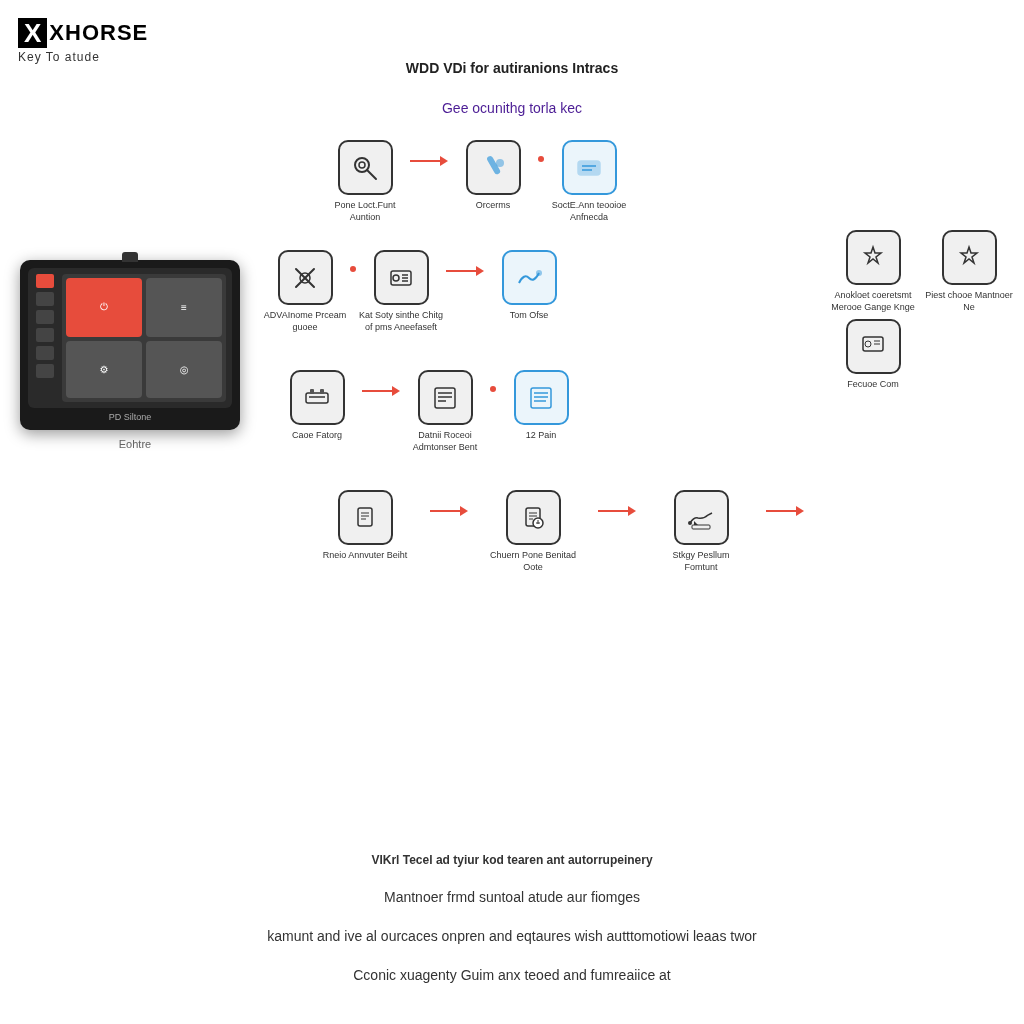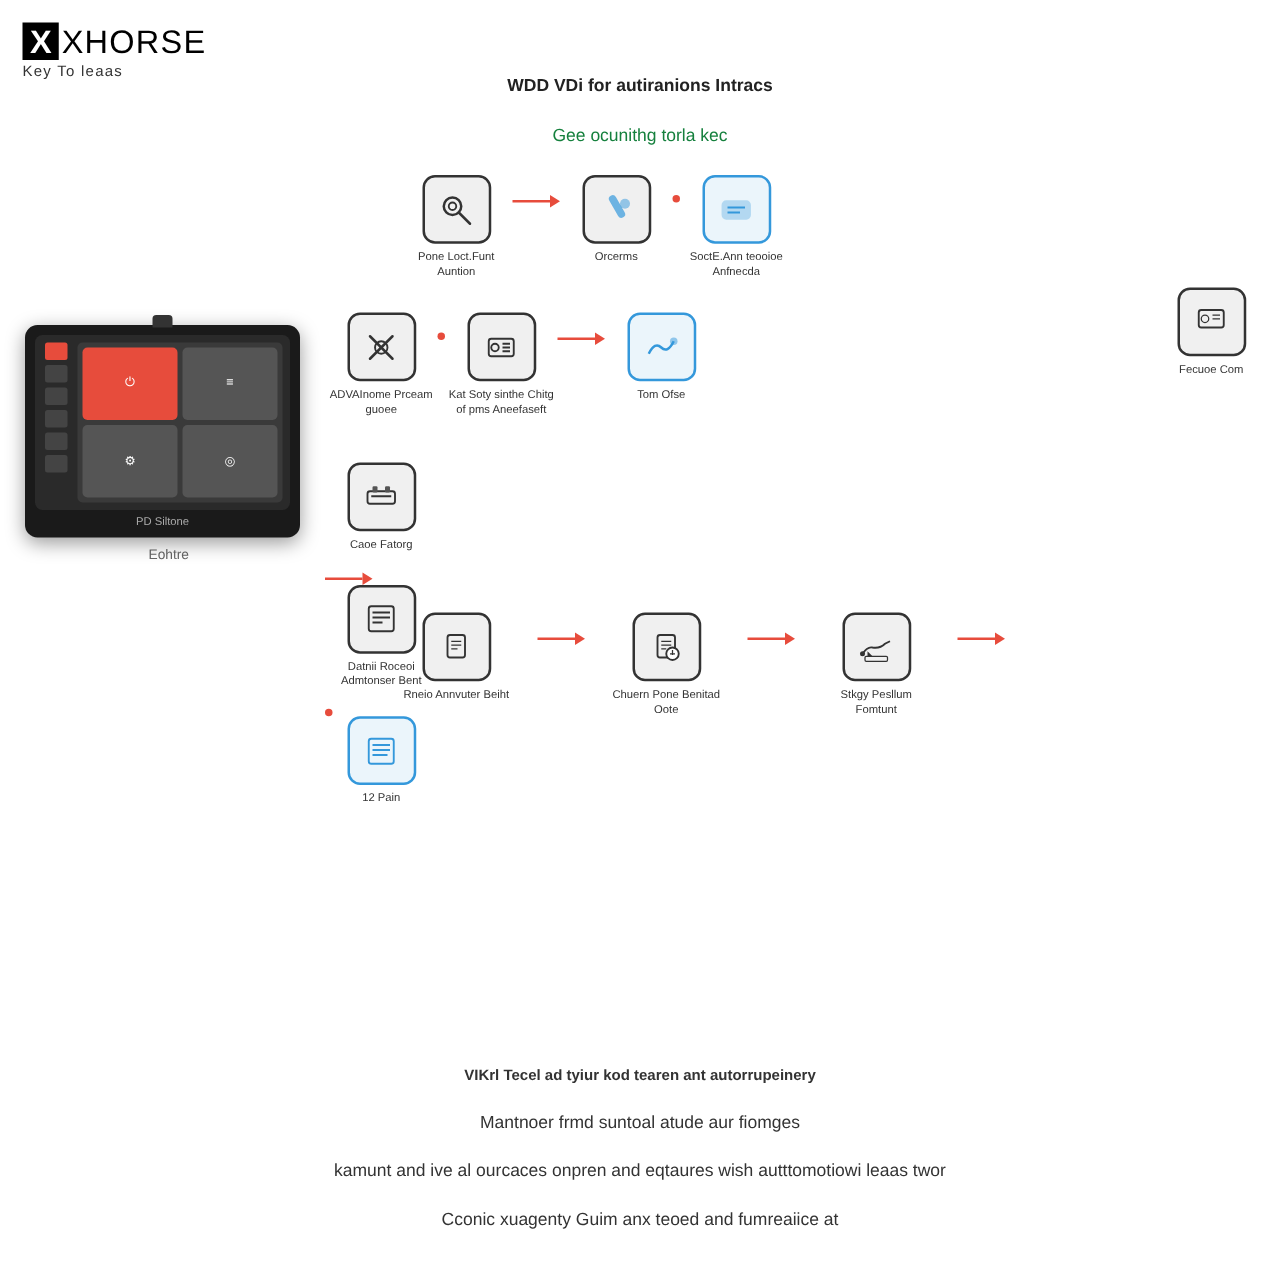--- a/index.html
+++ b/index.html
@@ -31,22 +31,22 @@
     }
     .logo-x span.x-box {
       background: #000;
       color: #fff;
       padding: 2px 6px;
       font-size: 26px;
       font-weight: 900;
       margin-right: 2px;
     }
     .logo-x span.horse {
-      font-size: 26px;
-      font-weight: 400;
+      font-size: 22px;
+      font-weight: 700;
       letter-spacing: 1px;
     }
     .logo-sub {
       font-size: 12px;
       color: #333;
       margin-top: 2px;
       letter-spacing: 1px;
     }
 
     
@@ -58,21 +58,21 @@
       font-size: 14px;
       font-weight: 600;
       color: #222;
     }
     .sub-title {
       position: absolute;
       top: 100px;
       left: 0; right: 0;
       text-align: center;
       font-size: 14px;
-      color: #15803d;
+      color: #4c1d95;
     }
 
     
     .device-container {
       position: absolute;
       top: 260px;
       left: 20px;
       width: 230px;
     }
     .device {
@@ -229,21 +229,21 @@
       width: 6px;
       height: 6px;
       background: #e74c3c;
       border-radius: 50%;
       margin-top: 16px;
     }
 
     
     .row1 { top: 10px; left: 60px; }
     .row2 { top: 120px; left: 0px; }
-    .row3 { top: 240px; left: 0px; flex-direction: column; }
+    .row3 { top: 240px; left: 12px; }
     .row4 { top: 360px; left: 60px; gap: 20px; }
 
     
     .bottom-section {
       position: absolute;
       bottom: 20px;
       left: 0; right: 0;
       padding: 0 60px;
       text-align: center;
     }
@@ -265,21 +265,21 @@
     }
   </style>
 </head>
 <body>
 
 <div class="logo-area">
   <div class="logo-x">
     <span class="x-box">X</span>
     <span class="horse">XHORSE</span>
   </div>
-  <div class="logo-sub">Key To leaas</div>
+  <div class="logo-sub">Key To atude</div>
 </div>
 
 <div class="main-title">WDD VDi for autiranions Intracs</div>
 <div class="sub-title">Gee ocunithg torla kec</div>
 
 <div class="device-container">
   <div class="device">
     <div class="device-top-knob"></div>
     <div class="device-screen">
       <div class="device-sidebar">
@@ -466,20 +466,38 @@
       </div>
       <div class="icon-label">Stkgy Pesllum Fomtunt</div>
     </div>
     <div class="arrow">
       <div class="arrow-line"></div>
         <div class="arrow-head"></div>
     </div>
   </div>
 
   <div style="position:absolute; right:0; top:100px; display:flex; flex-direction:column; gap:6px;">
+    <div style="display:flex; gap:6px;">
+      <div class="icon-box">
+        <div class="icon-circle dark">
+          <svg class="svg-icon" viewBox="0 0 30 30" fill="none">
+            <path d="M15 4 L17 10 L23 10 L18 14 L20 20 L15 16 L10 20 L12 14 L7 10 L13 10 Z" stroke="#333" stroke-width="1.5" fill="none"></path>
+          </svg>
+        </div>
+        <div class="icon-label">Anokloet coeretsmt Merooe Gange Knge</div>
+      </div>
+      <div class="icon-box">
+        <div class="icon-circle dark">
+          <svg class="svg-icon" viewBox="0 0 30 30" fill="none">
+            <path d="M15 4 L17 10 L23 10 L18 14 L20 20 L15 16 L10 20 L12 14 L7 10 L13 10 Z" stroke="#333" stroke-width="1.5" fill="none"></path>
+          </svg>
+        </div>
+        <div class="icon-label">Piest chooe Mantnoer Ne</div>
+      </div>
+    </div>
     <div style="display:flex; gap:18px;">
       <div class="icon-box">
         <div class="icon-circle dark">
           <svg class="svg-icon" viewBox="0 0 30 30" fill="none">
             <rect x="5" y="5" width="20" height="14" rx="2" stroke="#333" stroke-width="1.5"></rect>
             <circle cx="10" cy="12" r="3" stroke="#333" stroke-width="1"></circle>
             <line x1="16" y1="9" x2="22" y2="9" stroke="#333" stroke-width="1"></line>
             <line x1="16" y1="12" x2="22" y2="12" stroke="#333" stroke-width="1"></line>
           </svg>
         </div>

